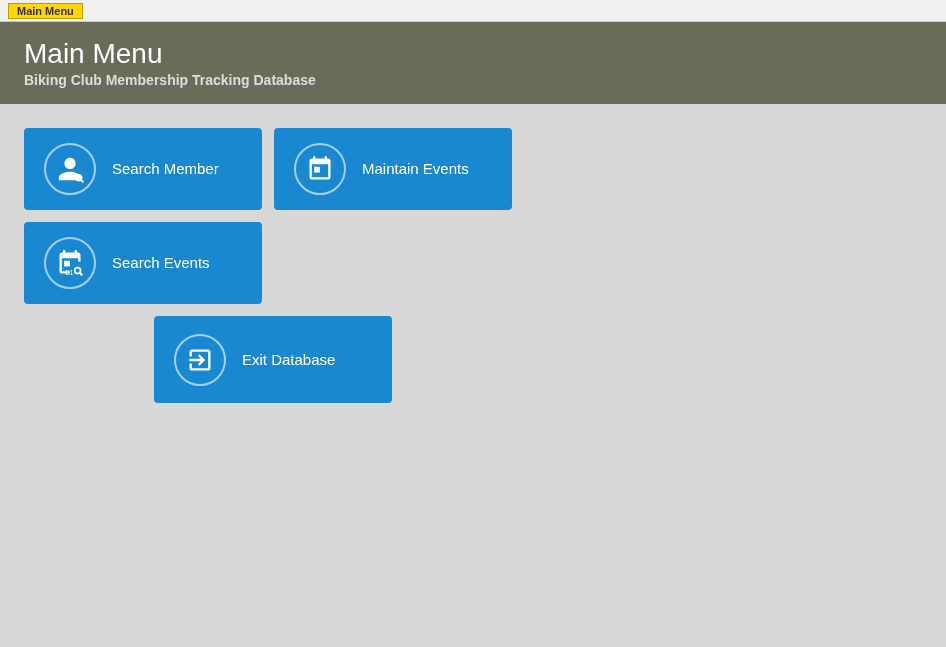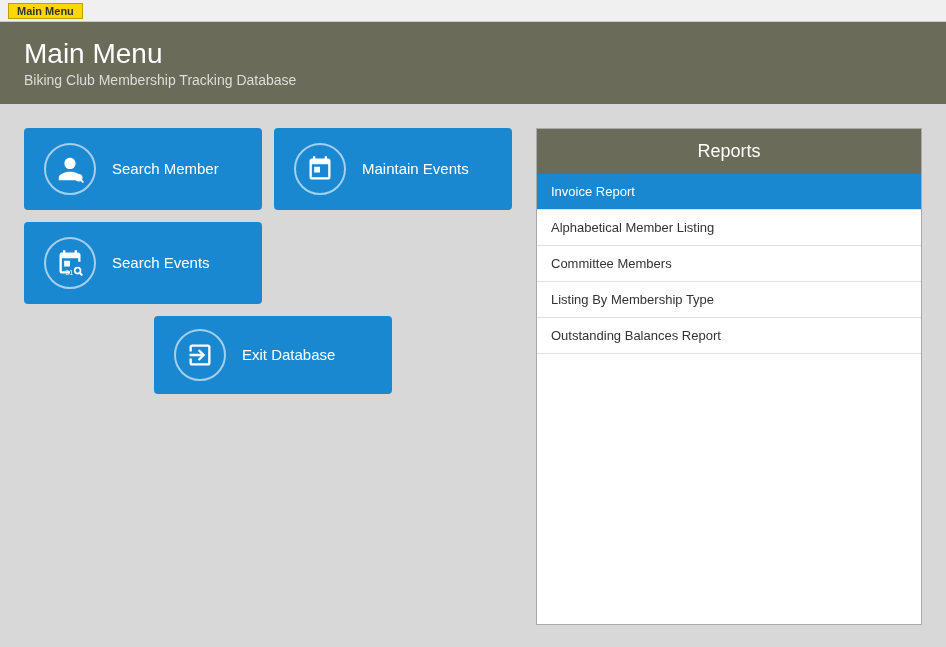--- a/index.html
+++ b/index.html
@@ -37,20 +37,21 @@
     }
     .header-title {
       font-size: 28px;
       font-weight: 300;
       color: white;
     }
     .header-subtitle {
       font-size: 14px;
       color: #ddd;
       margin-top: 2px;
+      font-weight: bold;
     }
 
     
     .main-content {
       display: flex;
       padding: 24px;
       gap: 24px;
       background: #d8d8d8;
       height: calc(647px - 22px - 80px);
     }
@@ -107,21 +108,21 @@
     .exit-row {
       display: flex;
       justify-content: flex-start;
       padding-left: 130px;
     }
     .menu-btn-exit {
       background: #1a88d0;
       border: none;
       border-radius: 4px;
       width: 238px;
-      height: 78px;
+      height: 87px;
       display: flex;
       align-items: center;
       gap: 16px;
       padding: 0 20px;
       cursor: pointer;
       color: white;
       font-size: 15px;
     }
 
     
@@ -229,24 +230,14 @@
           <svg class="icon-svg" viewBox="0 0 24 24">
             <path d="M10.09 15.59L11.5 17l5-5-5-5-1.41 1.41L12.67 11H3v2h9.67l-2.58 2.59zM19 3H5c-1.11 0-2 .9-2 2v4h2V5h14v14H5v-4H3v4c0 1.1.89 2 2 2h14c1.1 0 2-.9 2-2V5c0-1.1-.9-2-2-2z"></path>
           </svg>
         </div>
         <span class="menu-btn-label">Exit Database</span>
       </button>
     </div>
 
   </div>
 
-  <div class="reports-section">
-    <div class="reports-header">Reports</div>
-    <div class="reports-list">
-      <div class="report-item active">Invoice Report</div>
-      <div class="report-item">Alphabetical  Member Listing</div>
-      <div class="report-item">Committee Members</div>
-      <div class="report-item">Listing By Membership Type</div>
-      <div class="report-item">Outstanding Balances Report</div>
-    </div>
-  </div>
 
 </div>
 
 </body></html>

